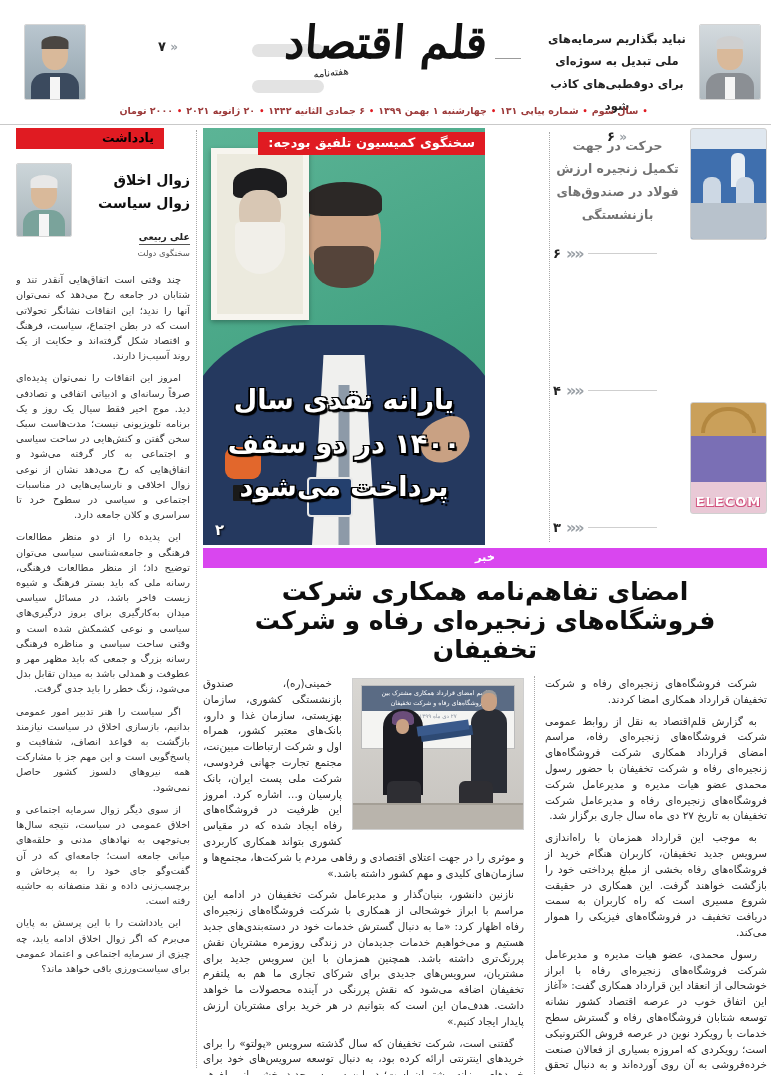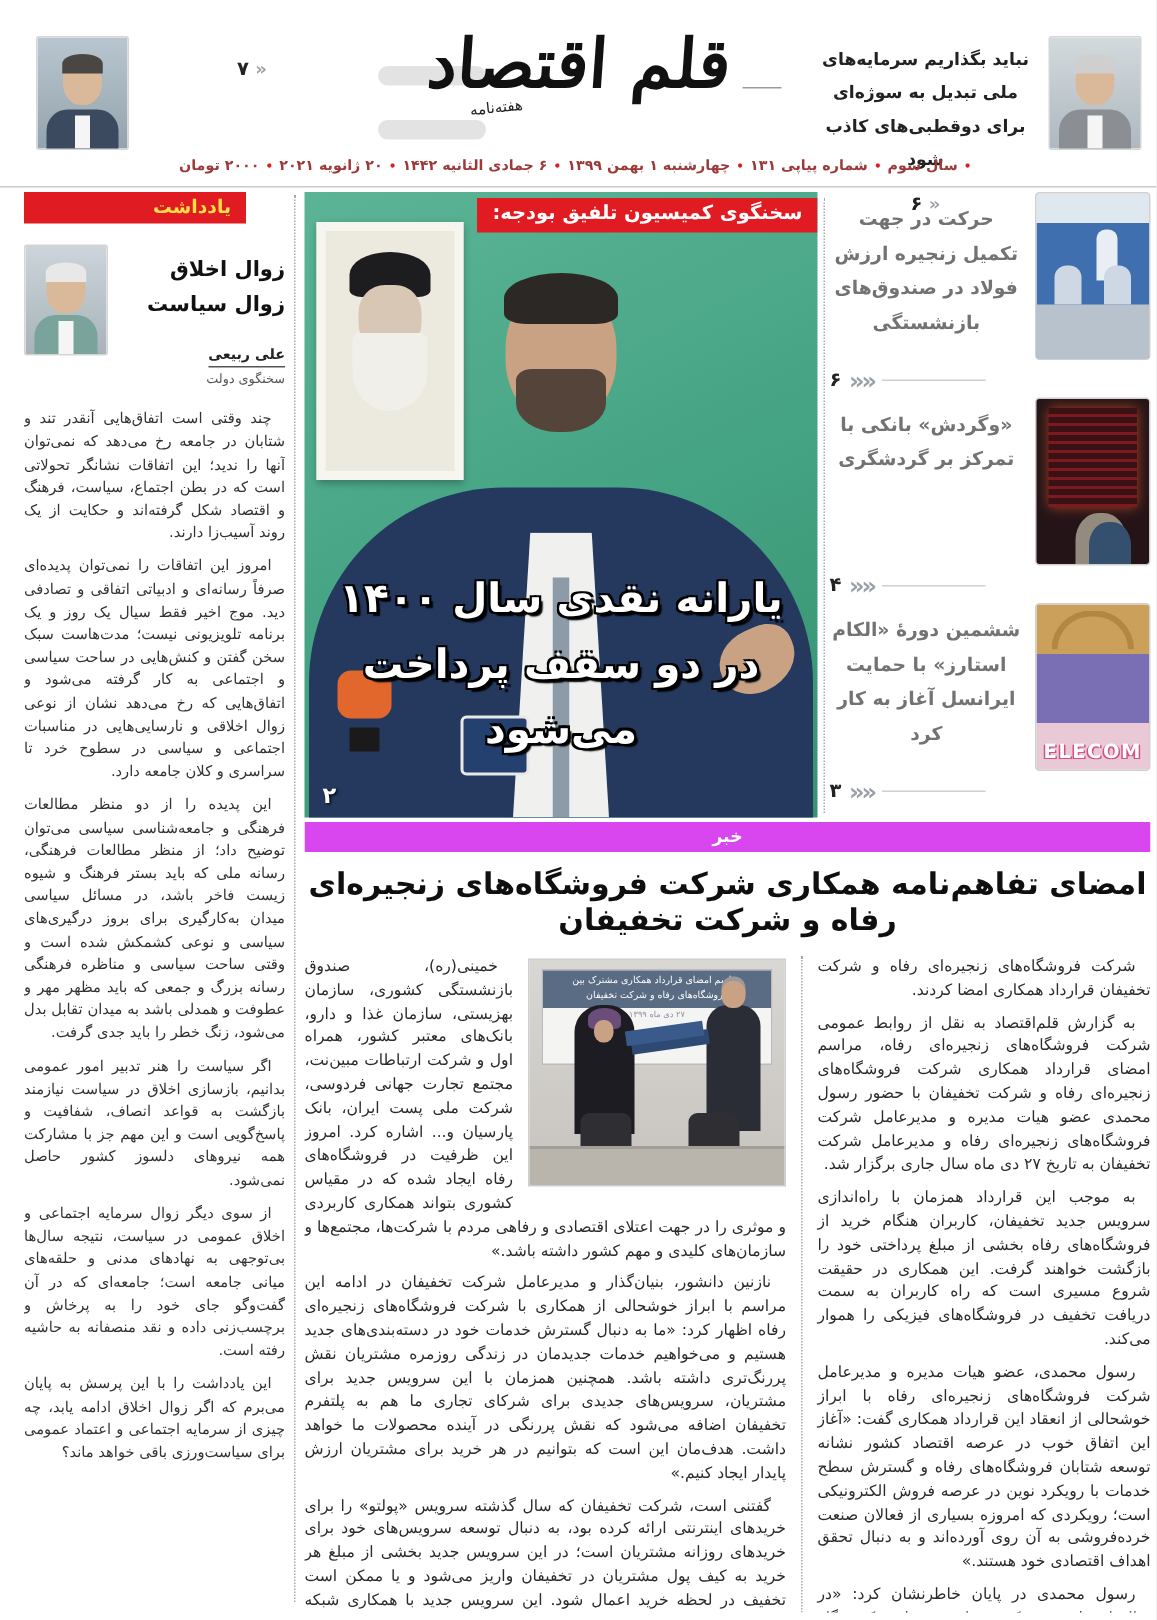--- a/index.html
+++ b/index.html
@@ -36,36 +36,36 @@
   .logo-title { font-family:"DejaVu Serif", serif; font-size:45px; font-weight:bold; color:#111; letter-spacing:-3px; transform:skewX(-4deg); line-height:1.3; }
   .logo-sub { font-size:10px; color:#222; margin-top:-6px; margin-right:110px; transform:rotate(-6deg); }
   .logo-dash { position:absolute; top:58px; width:26px; border-top:1.5px solid #9b9b9b; } .logo-dash.ld-r { right:250px; }
   .deco-bar { position:absolute; background:#e3e3e3; border-radius:7px; height:13px; width:72px; }
 
   .dateline { position:absolute; top:105px; left:0; right:0; text-align:center; font-size:9.5px; color:#9c3a3a; font-weight:bold; }
   .dateline .dl-b { color:#e01b22; margin:0 4px; font-size:8px; }
 
   
   .note-col { position:absolute; right:auto; left:16px; top:128px; width:174px; height:944px; overflow:hidden; }
-  .note-bar { margin-right:26px; background:#e01b22; color:#fde047; font-size:12.5px; font-weight:bold; text-align:right; padding:2px 10px 4px; }
+  .note-bar { margin-right:26px; background:#e01b22; color:#000000; font-size:12.5px; font-weight:bold; text-align:right; padding:2px 10px 4px; }
   .note-head { display:flex; gap:8px; margin-top:14px; }
   .note-head .nh-text { flex:1; padding-top:6px; }
   .note-title { font-size:14px; font-weight:bold; color:#111; line-height:1.65; }
   .note-author { display:inline-block; margin-top:16px; font-size:9.5px; font-weight:bold; color:#222; border-bottom:1px solid #555; padding-bottom:2px; }
   .note-role { font-size:8.5px; color:#555; margin-top:3px; }
   .note-photo { width:56px; height:74px; }
   .note-body { margin-top:14px; }
   .note-body p { font-size:9.8px; line-height:15.2px; text-align:justify; color:#333; margin-bottom:7px; text-indent:9px; }
 
   .vdot { position:absolute; border-right:1px dotted #a8a8a8; }
   .vdot-note { right:auto; left:196px; top:130px; height:938px; }
   .vdot-rail { right:auto; left:549px; top:132px; height:410px; }
 
   
-  .lead-photo { position:absolute; left:203px; top:128px; width:342px; height:417px; overflow:hidden; background:linear-gradient(155deg,#5cb496 0%,#44a383 55%,#37926f 100%); }
+  .lead-photo { position:absolute; left:203px; top:128px; width:282px; height:417px; overflow:hidden; background:linear-gradient(155deg,#5cb496 0%,#44a383 55%,#37926f 100%); }
   .kicker { position:absolute; top:4px; right:0; z-index:5; background:#e01b22; color:#fff; font-size:13px; font-weight:bold; padding:3px 10px 5px; }
   .kh-frame { position:absolute; top:20px; right:auto; left:8px; width:98px; height:172px; background:#eceade; border:6px solid #f7f5ef; box-shadow:0 2px 5px rgba(0,0,0,.3); z-index:2; }
   .kh-turban { position:absolute; top:14px; left:16px; right:16px; height:30px; background:#1d1d1f; border-radius:50% 50% 15% 15%; }
   .kh-face { position:absolute; top:36px; left:22px; right:22px; height:44px; background:#d8c7b4; border-radius:42%; }
   .kh-beard { position:absolute; top:68px; left:18px; right:18px; height:52px; background:#f1efe9; border-radius:10% 10% 50% 50%; }
   .man { position:absolute; inset:0; z-index:1; }
   .man-head { position:absolute; top:62px; left:50%; transform:translateX(-50%); width:74px; height:92px; background:#c9a183; border-radius:46%; }
   .man-hair { position:absolute; top:54px; left:50%; transform:translateX(-50%); width:76px; height:34px; background:#2c2826; border-radius:50% 50% 20% 20%; }
   .man-beard { position:absolute; top:118px; left:50%; transform:translateX(-50%); width:60px; height:42px; background:#55443a; border-radius:18% 18% 46% 46%; }
   .man-suit { position:absolute; bottom:-50px; left:50%; transform:translateX(-50%); width:336px; height:270px; background:#25395f; border-radius:130px 130px 0 0; }
@@ -96,21 +96,21 @@
   .ph-stock .board { position:absolute; top:6px; left:8px; right:8px; height:66px; background:repeating-linear-gradient(#3a1216 0 4px, #7c1a1f 4px 6px); box-shadow:0 0 8px #a42; }
   .ph-stock .head { position:absolute; bottom:-6px; left:26px; width:34px; height:40px; border-radius:45% 45% 0 0; background:#938b7d; }
   .ph-stock .head2 { position:absolute; bottom:-6px; right:12px; width:28px; height:34px; border-radius:45% 45% 0 0; background:#35506e; }
   .ph-elecom { background:linear-gradient(#caa05a 0 30%, #7a6fb5 30% 72%, #e9c9d6 72% 100%); }
   .ph-elecom .arch { position:absolute; top:4px; left:10px; right:10px; height:26px; border:4px solid #b3873f; border-bottom:none; border-radius:40px 40px 0 0; }
   .ph-elecom .word { position:absolute; bottom:4px; left:0; right:0; text-align:center; font-size:13px; font-weight:bold; color:#fff; text-shadow:1px 1px 0 #d2527e, -1px 1px 0 #d2527e; letter-spacing:1px; }
 
   
   .news { position:absolute; left:203px; right:4px; top:548px; height:527px; overflow:hidden; }
   .news-bar { background:#d946ef; color:#fff; text-align:center; font-size:11.5px; font-weight:bold; padding:2px 0 4px; }
-  .news-headline { margin-top:9px; text-align:center; font-size:20px; font-weight:bold; color:#0f0f0f; }
+  .news-headline { margin-top:9px; text-align:center; font-size:25px; font-weight:bold; color:#0f0f0f; }
   .news-body { display:flex; margin-top:12px; gap:10px; }
   .col-a { flex:0 0 222px; }
   .col-div { border-right:1px dotted #a8a8a8; }
   .col-b { flex:1; }
   .news p { font-size:10.4px; line-height:15.8px; text-align:justify; color:#2b2b2b; margin-bottom:6px; text-indent:10px; }
   .news-photo { float:right; width:172px; height:152px; margin:2px 0 6px 10px; background:linear-gradient(#d9d7d3,#c6c3be); position:relative; overflow:hidden; border:1px solid #cfcfcf; }
   .np-screen { position:absolute; top:6px; left:8px; right:8px; height:64px; background:#f4f4f2; border:1px solid #bbb; }
   .np-screen-head { background:#5a6b84; color:#fff; font-size:6.3px; line-height:1.6; text-align:center; padding:2px 2px 3px; }
   .np-screen-date { text-align:center; font-size:5.5px; color:#8a93a0; margin-top:2px; }
   .np-table { position:absolute; bottom:0; left:0; right:0; height:26px; background:#b9b4ac; border-top:2px solid #a49f96; }
@@ -230,42 +230,33 @@
         <div class="ri-title">حرکت در جهت تکمیل زنجیره ارزش فولاد در صندوق‌های بازنشستگی</div>
       </div>
       <div class="ri-foot">
           <div class="ri-line"></div>
           <span class="guill">««</span>
           <b>۶</b>
         </div>
     </div>
 
     <div class="rail-item">
-      <div class="ri-row">
-        <div class="ri-photo ph-stock">
-          <div class="board"></div>
-            <div class="head"></div>
-            <div class="head2"></div>
-        </div>
-        <div class="ri-title">«وگردش» بانکی با تمرکز بر گردشگری</div>
-      </div>
       <div class="ri-foot">
           <div class="ri-line"></div>
           <span class="guill">««</span>
           <b>۴</b>
         </div>
     </div>
 
     <div class="rail-item">
       <div class="ri-row">
         <div class="ri-photo ph-elecom">
           <div class="arch"></div>
             <div class="word">ELECOM</div>
         </div>
-        <div class="ri-title">ششمین دورهٔ «الکام استارز» با حمایت ایرانسل آغاز به کار کرد</div>
       </div>
       <div class="ri-foot">
           <div class="ri-line"></div>
           <span class="guill">««</span>
           <b>۳</b>
         </div>
     </div>
   </div>
 
   <div class="news">

